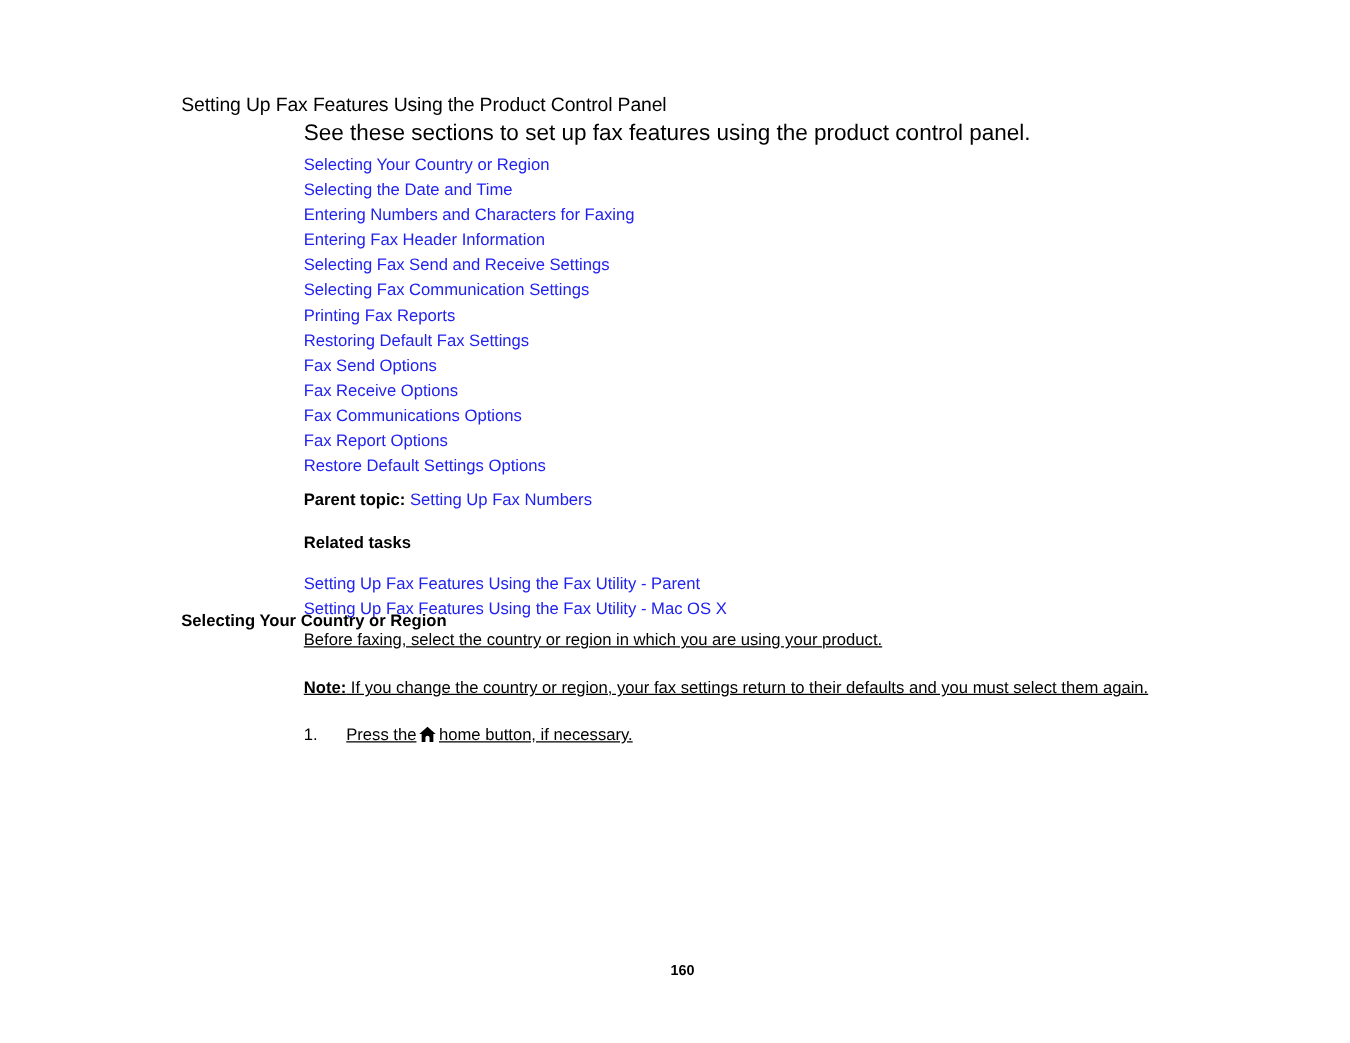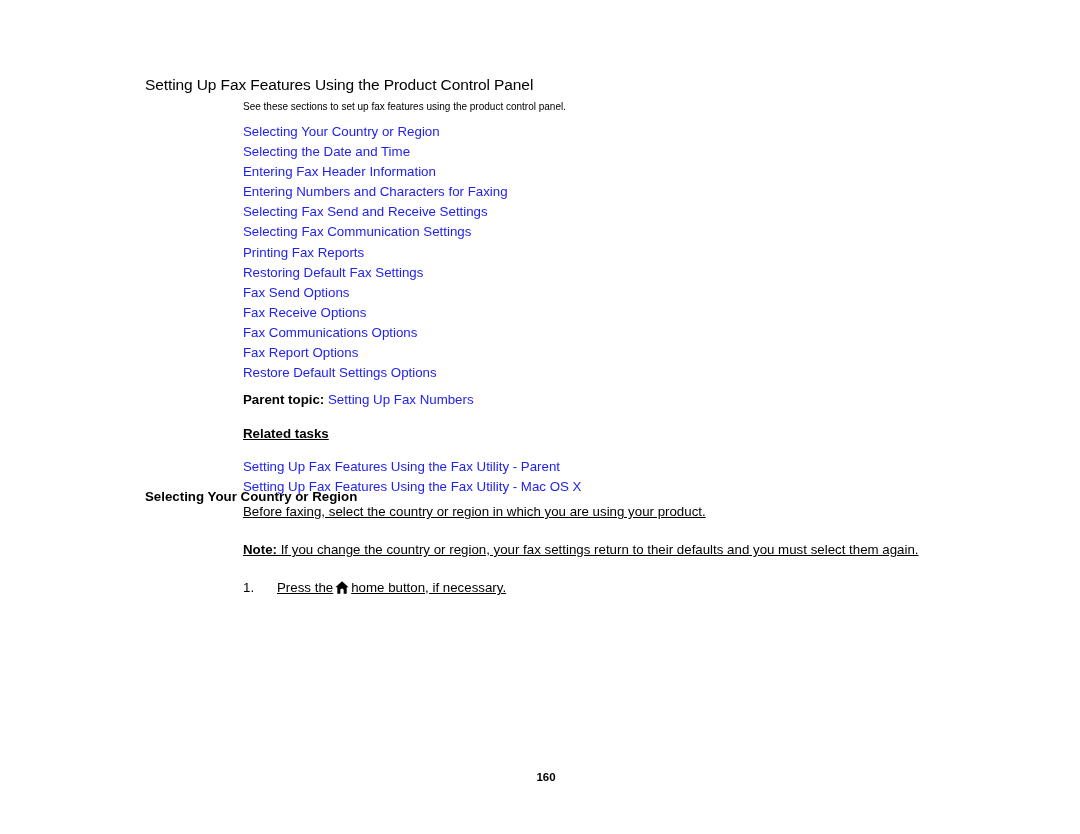--- a/index.html
+++ b/index.html
@@ -35,21 +35,21 @@
 
   
   .content {
     position: absolute;
     left: 243px;
     top: 98px;
     width: 690px;
   }
 
   .intro {
-    font-size: 10px;
+    font-size: 18px;
     line-height: 17px;
     color: #000;
     margin: 0 0 7px 0;
   }
 
   .link-list {
     list-style: none;
     margin: 0;
     padding: 0;
   }
@@ -75,21 +75,20 @@
     font-weight: bold;
     color: #000;
   }
 
   .related-heading {
     margin-top: 7px;
     font-size: 13.3px;
     line-height: 20px;
     font-weight: bold;
     color: #000;
-    text-decoration: underline;
   }
 
   .related-list {
     list-style: none;
     margin: 0;
     padding: 0;
   }
 
   
   .section-heading {
@@ -167,22 +166,22 @@
 
   <h1 class="doc-title">Setting Up Fax Features Using the Product Control Panel</h1>
 
   <div class="content">
 
     <p class="intro">See these sections to set up fax features using the product control panel.</p>
 
     <ul class="link-list">
       <li><a class="doclink">Selecting Your Country or Region</a></li>
       <li><a class="doclink">Selecting the Date and Time</a></li>
+      <li><a class="doclink">Entering Numbers and Characters for Faxing</a></li>
       <li><a class="doclink">Entering Fax Header Information</a></li>
-      <li><a class="doclink">Entering Numbers and Characters for Faxing</a></li>
       <li><a class="doclink">Selecting Fax Send and Receive Settings</a></li>
       <li><a class="doclink">Selecting Fax Communication Settings</a></li>
       <li><a class="doclink">Printing Fax Reports</a></li>
       <li><a class="doclink">Restoring Default Fax Settings</a></li>
       <li><a class="doclink">Fax Send Options</a></li>
       <li><a class="doclink">Fax Receive Options</a></li>
       <li><a class="doclink">Fax Communications Options</a></li>
       <li><a class="doclink">Fax Report Options</a></li>
       <li><a class="doclink">Restore Default Settings Options</a></li>
     </ul>

